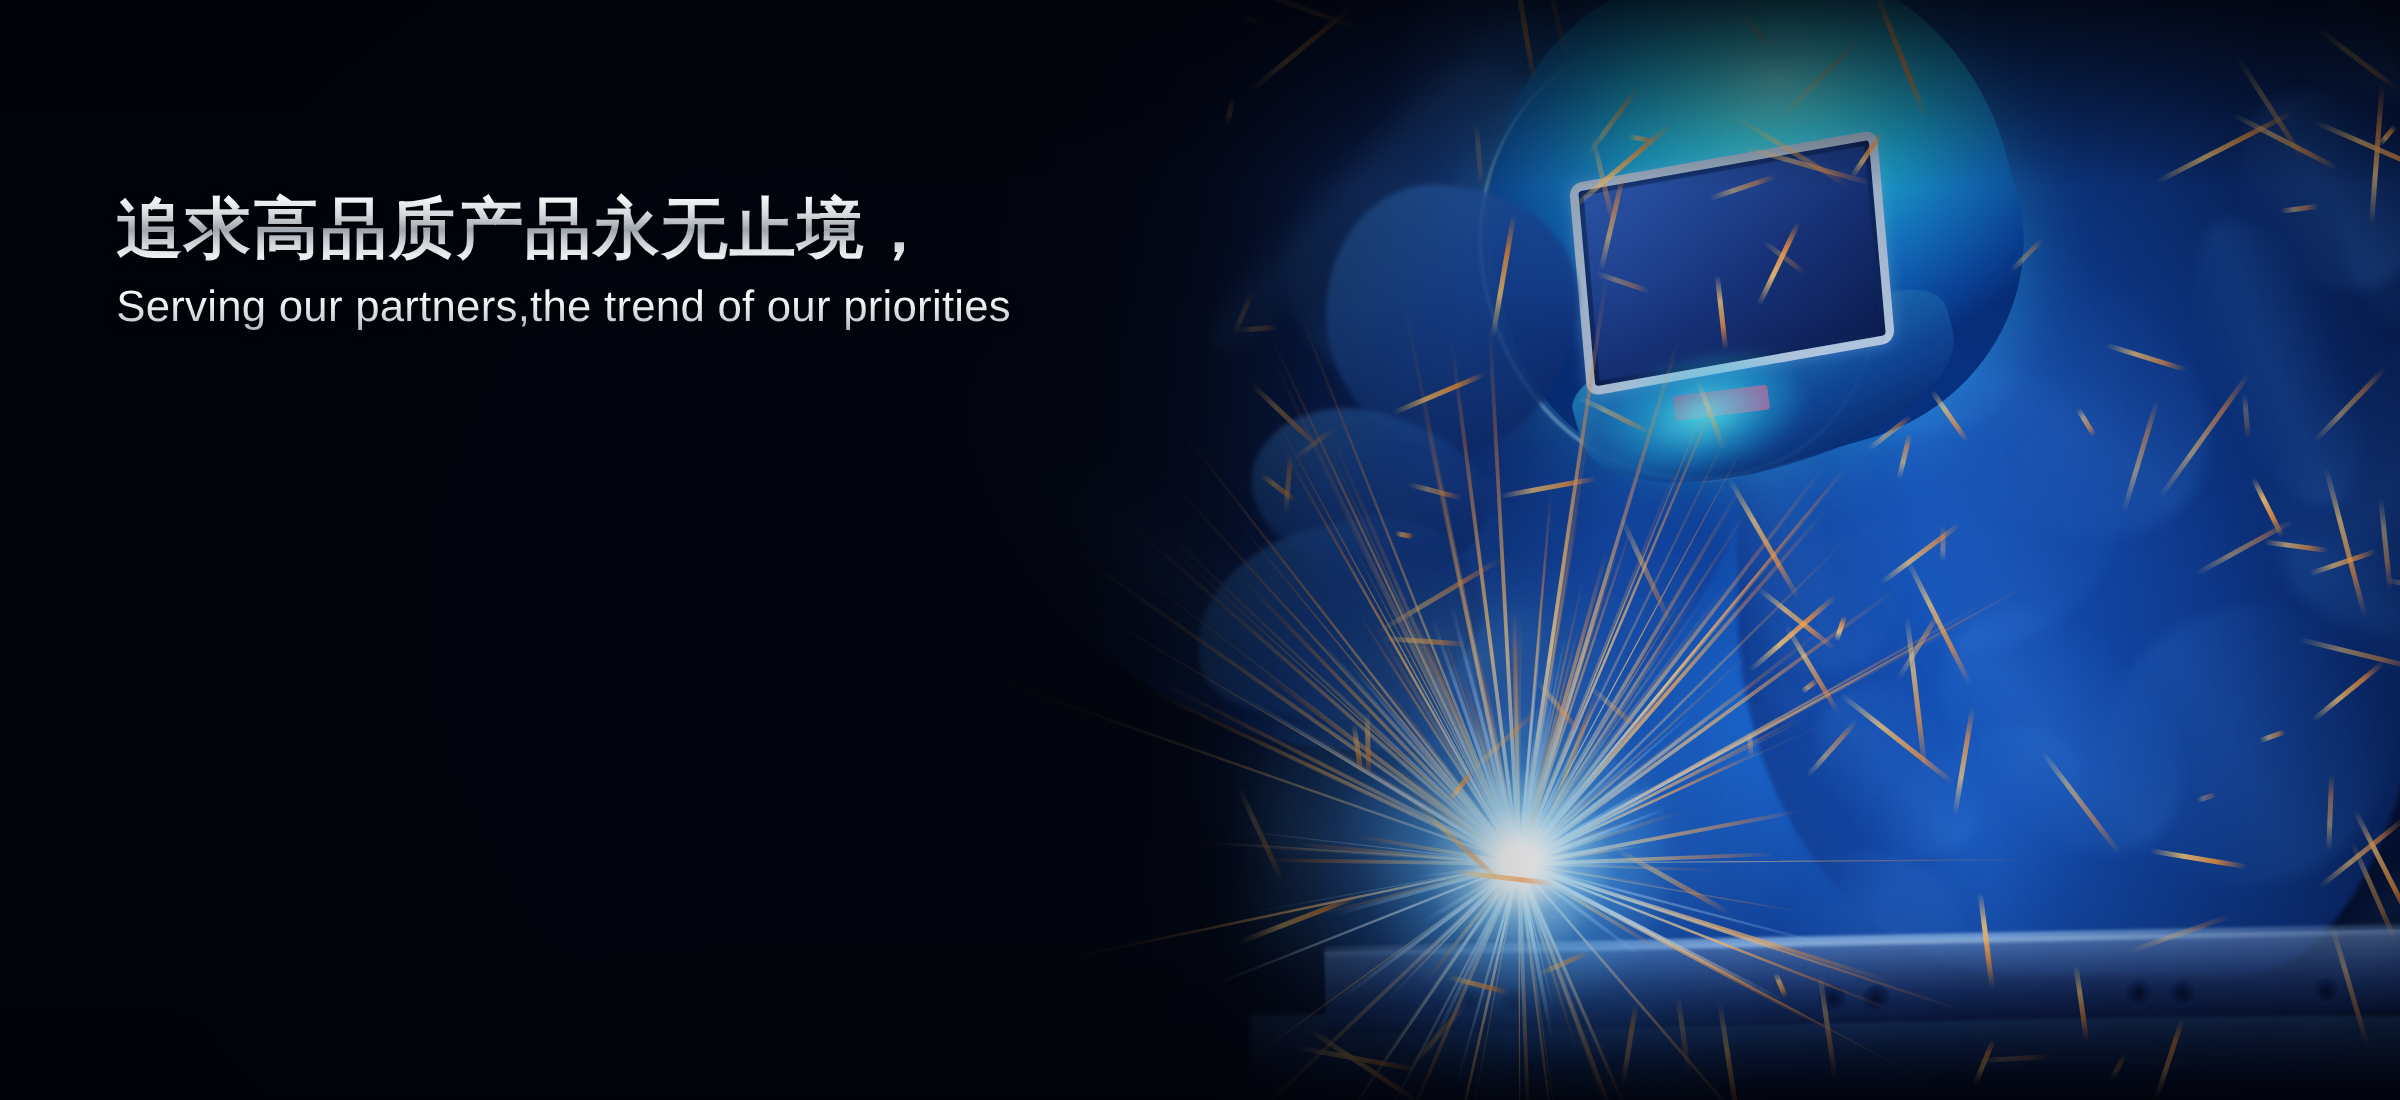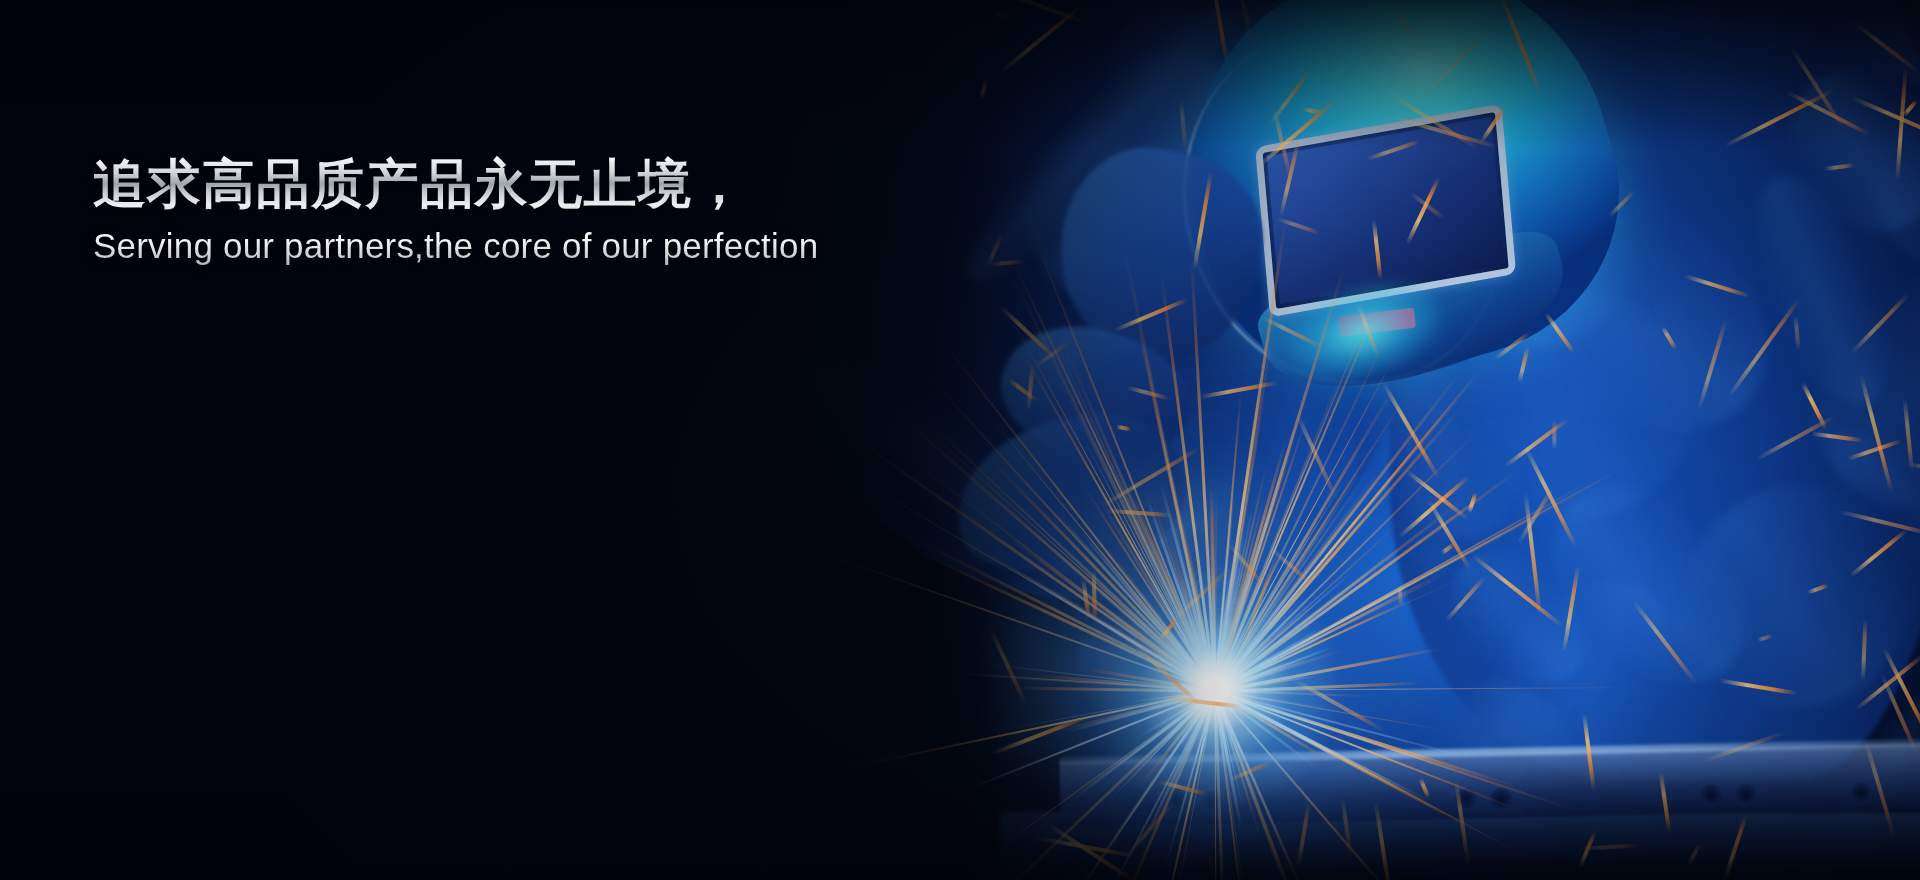--- a/index.html
+++ b/index.html
@@ -712,16 +712,16 @@
       </div>
 
     <div class="mask-left"></div>
     <div class="mask-top"></div>
     <div class="mask-bottom"></div>
     <div class="mask-vignette"></div>
   </div>
 
   <div class="copy">
     <div class="hl">追求高品质产品永无止境，</div>
-    <div class="sub" style="margin-top:0">Serving our partners,the core of our perfection</div>
+    <div class="sub" style="margin-top:0">Serving our partners,the trend of our priorities</div>
   </div>
 
 </div>
 
 </body></html>

